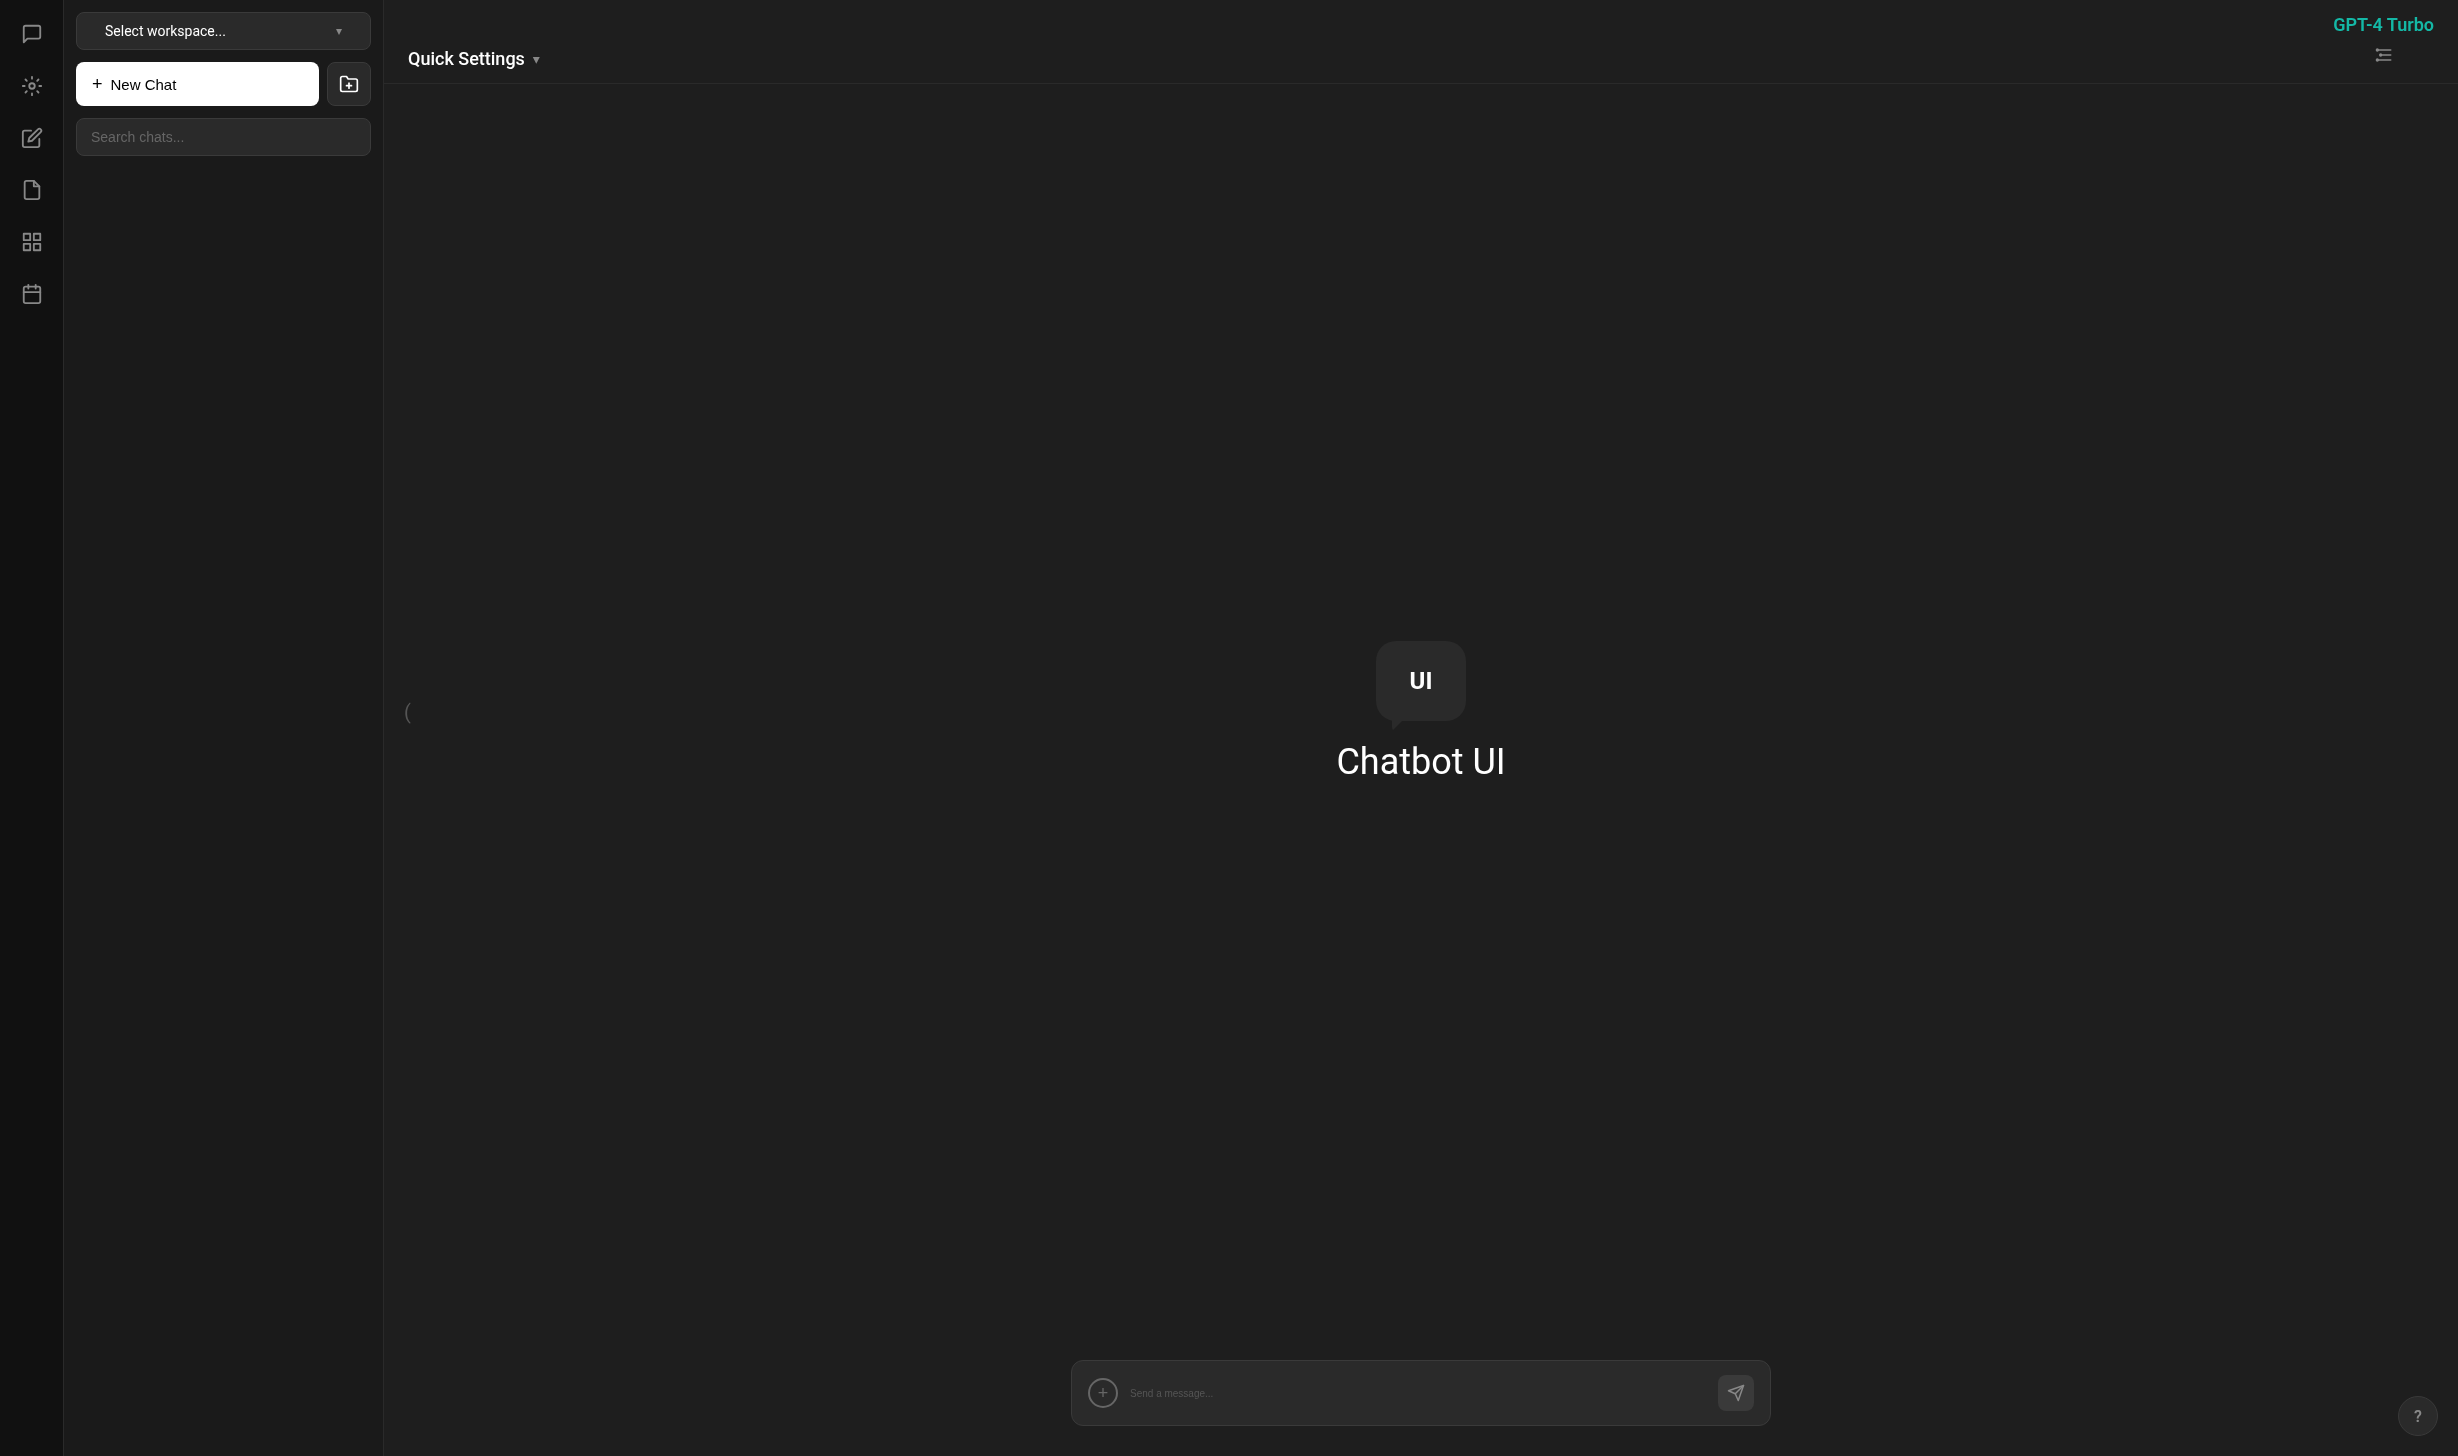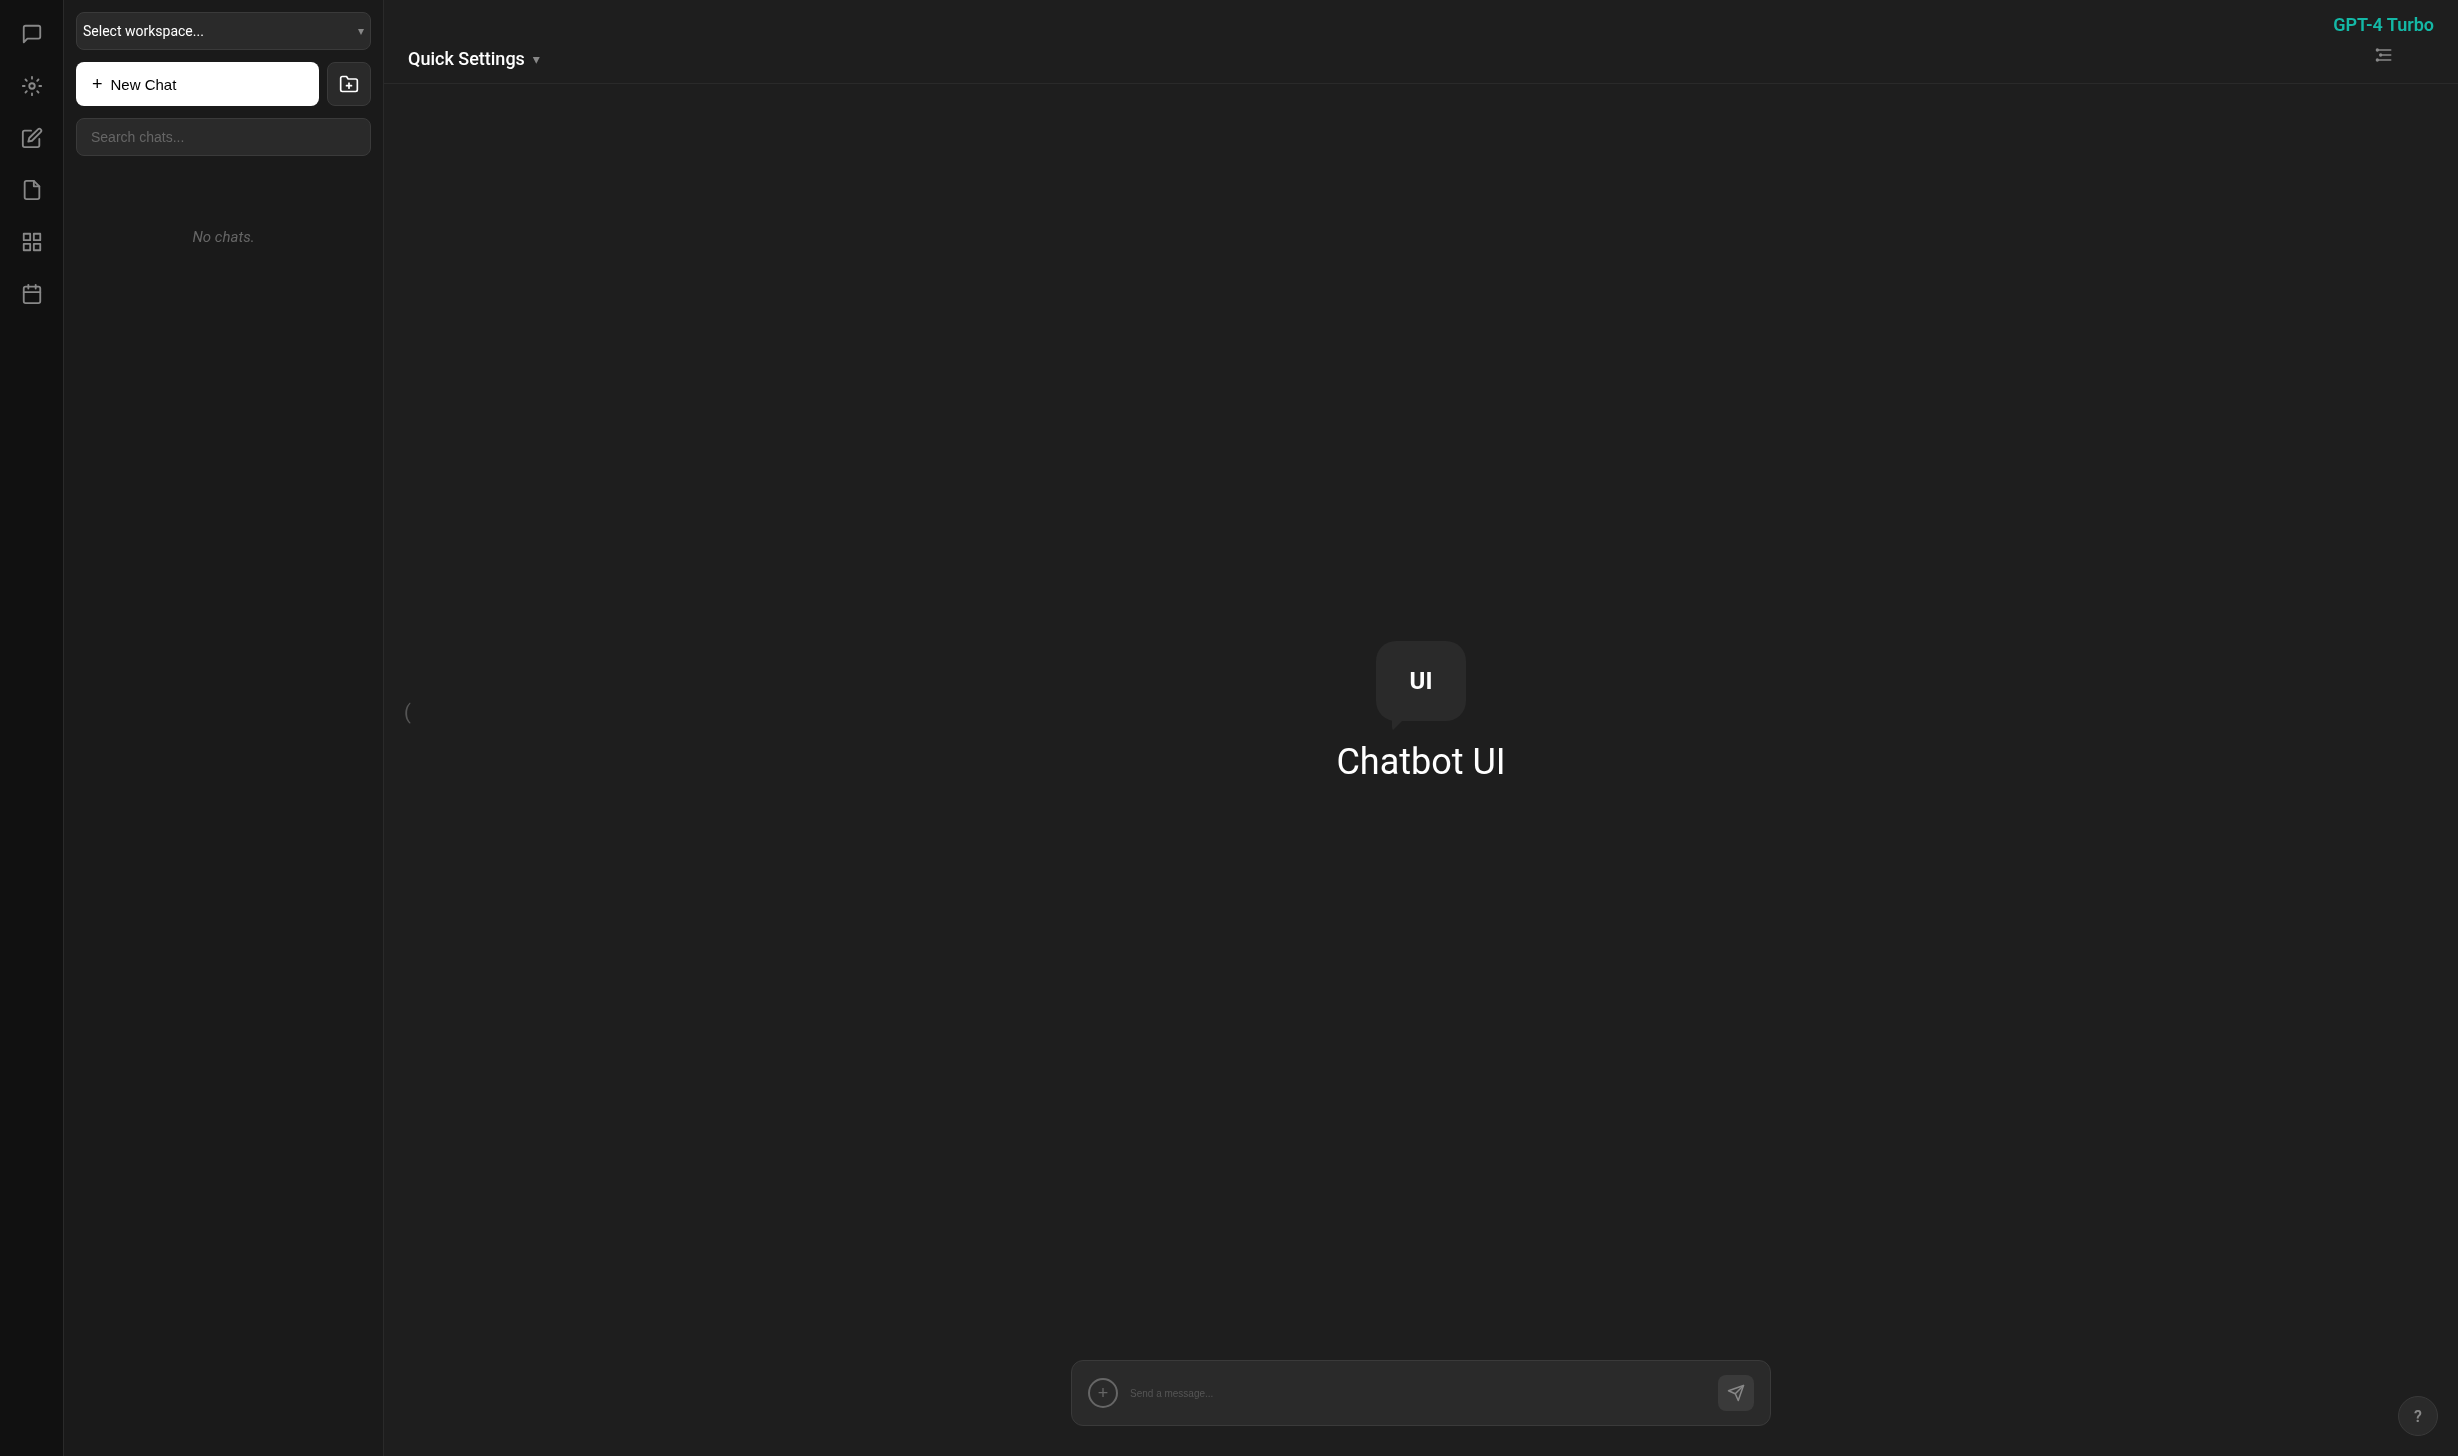--- a/index.html
+++ b/index.html
@@ -53,21 +53,21 @@
       width: 320px;
       background-color: #1a1a1a;
       display: flex;
       flex-direction: column;
       border-right: 1px solid #2a2a2a;
       flex-shrink: 0;
     }
 
     .workspace-selector {
       margin: 12px;
-      padding: 10px 6px;
+      padding: 10px 28px;
       background-color: #2a2a2a;
       border: 1px solid #3a3a3a;
       border-radius: 8px;
       display: flex;
       align-items: center;
       justify-content: space-between;
       cursor: pointer;
       color: #ffffff;
       font-size: 14px;
     }
@@ -408,23 +408,20 @@
         <line x1="12" y1="11" x2="12" y2="17"></line>
         <line x1="9" y1="14" x2="15" y2="14"></line>
       </svg>
     </button>
   </div>
 
   <div class="search-container">
     <input class="search-input" type="text" placeholder="Search chats..." style="">
   </div>
 
-  <div class="no-chats">
-    <span>No chats.</span>
-  </div>
 </div>
 
 <div class="main-content">
 
   <div class="header">
     <div class="quick-settings">
       <span>Quick Settings</span>
       <span class="quick-settings-chevron">▾</span>
     </div>
     <div class="model-selector">

